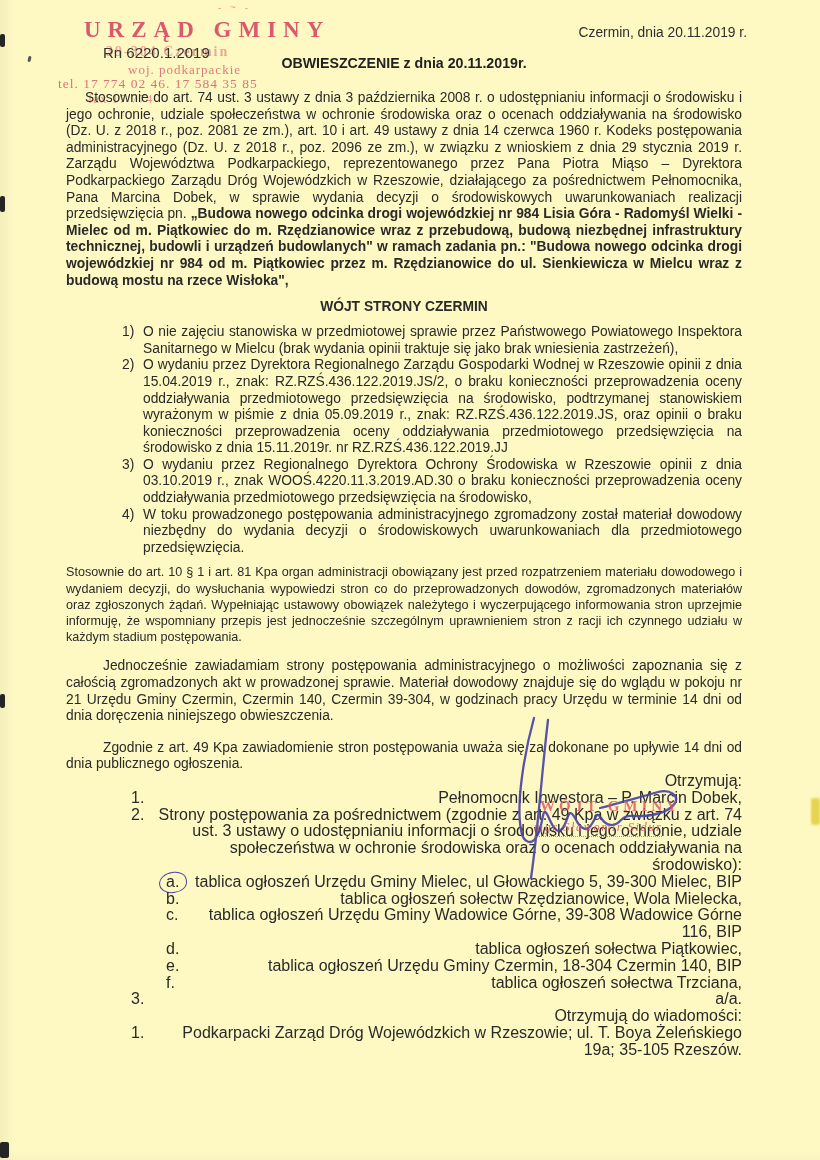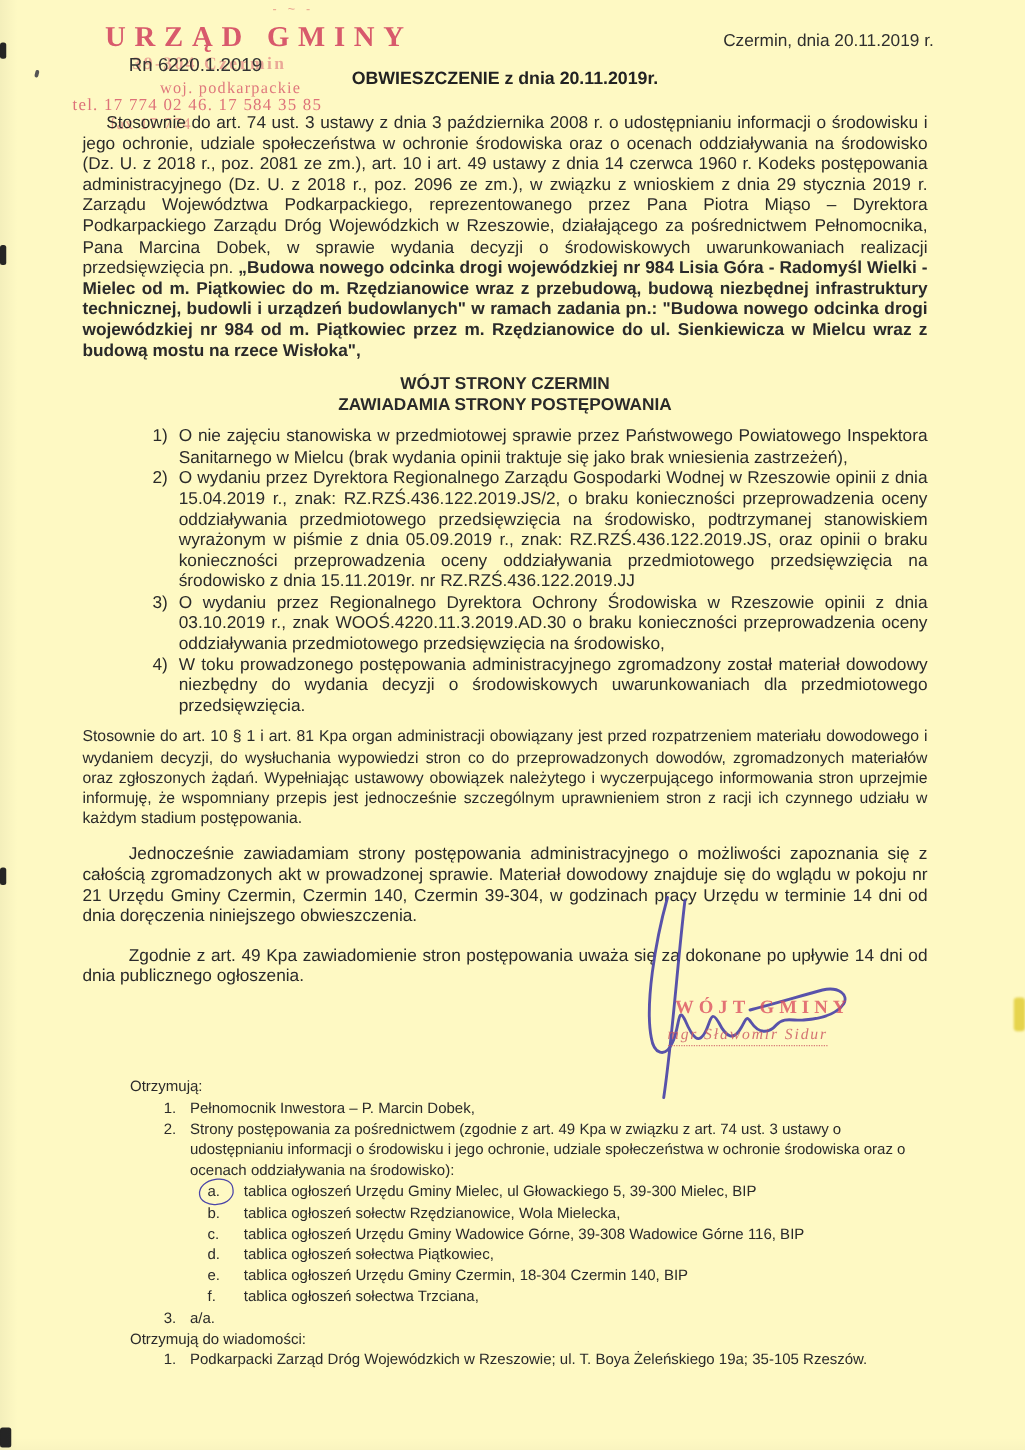--- a/index.html
+++ b/index.html
@@ -40,21 +40,21 @@
   .head-wrap{margin-top:9px;}
   ol.notices{list-style:none;margin:9px 0 0 0;padding:0;counter-reset:n;}
   ol.notices li{counter-increment:n;position:relative;padding-left:77px;}
   ol.notices li::before{content:counter(n) ")";position:absolute;left:56px;top:0;}
   .organ{margin-top:21px;text-indent:19px;}
   .kpa{margin-top:8px;font-size:12.6px;line-height:16.2px;}
   .acc{margin-top:13px;text-indent:37px;}
   .art49{margin-top:15px;text-indent:37px;}
 
   
-  .dist{margin-top:71px;text-align:left;font-size:12px;line-height:16.8px;}
+  .dist{text-align:right;font-size:16px;line-height:16.8px;}
   .dist-head{margin-left:38px;}
   ol.dd{list-style:none;margin:0;padding:0 0 0 38px;counter-reset:m;}
   ol.dd>li{counter-increment:m;position:relative;padding-left:48px;}
   ol.dd>li::before{content:counter(m) ".";position:absolute;left:27px;top:0;}
   ol.sub{list-style:none;margin:0;padding:0;counter-reset:a;}
   ol.sub>li{counter-increment:a;position:relative;padding-left:43px;}
   ol.sub>li::before{content:counter(a,lower-alpha) ".";position:absolute;left:14px;top:0;}
   .pen-circle{position:absolute;left:7px;top:-2px;width:26px;height:19px;border:1.6px solid #4a44a8;border-radius:55% 45% 50% 50%;transform:rotate(-7deg);}
 
   
@@ -95,21 +95,20 @@
     <div class="refnum">Rn 6220.1.2019</div>
     <div class="dateline">Czermin, dnia 20.11.2019 r.</div>
     <div class="doc-title">OBWIESZCZENIE z dnia 20.11.2019r.</div>
   </div>
 
   <main>
     <p class="intro"><span>Stosownie do art. 74 ust. 3 ustawy z dnia 3 października 2008 r. o udostępnianiu informacji o środowisku i jego ochronie, udziale społeczeństwa w ochronie środowiska oraz o ocenach oddziaływania na środowisko (Dz. U. z 2018 r., poz. 2081 ze zm.), art. 10 i art. 49 ustawy z dnia 14 czerwca 1960 r. Kodeks postępowania administracyjnego (Dz. U. z 2018 r., poz. 2096 ze zm.), w związku z wnioskiem z dnia 29 stycznia 2019 r. Zarządu Województwa Podkarpackiego, reprezentowanego przez Pana Piotra Miąso – Dyrektora Podkarpackiego Zarządu Dróg Wojewódzkich w Rzeszowie, działającego za pośrednictwem Pełnomocnika, Pana Marcina Dobek, w sprawie wydania decyzji o środowiskowych uwarunkowaniach realizacji przedsięwzięcia pn. </span><strong>„Budowa nowego odcinka drogi wojewódzkiej nr 984 Lisia Góra - Radomyśl Wielki - Mielec od m. Piątkowiec do m. Rzędzianowice wraz z przebudową, budową niezbędnej infrastruktury technicznej, budowli i urządzeń budowlanych" w ramach zadania pn.: "Budowa nowego odcinka drogi wojewódzkiej nr 984 od m. Piątkowiec przez m. Rzędzianowice do ul. Sienkiewicza w Mielcu wraz z budową mostu na rzece Wisłoka",</strong></p>
 
     <div class="head-wrap">
       <div class="center-head">WÓJT STRONY CZERMIN</div>
-      <div class="center-head">ZAWIADAMIA STRONY POSTĘPOWANIA</div>
     </div>
 
     <ol class="notices">
       <li>O nie zajęciu stanowiska w przedmiotowej sprawie przez Państwowego Powiatowego Inspektora Sanitarnego w Mielcu (brak wydania opinii traktuje się jako brak wniesienia zastrzeżeń),</li>
       <li>O wydaniu przez Dyrektora Regionalnego Zarządu Gospodarki Wodnej w Rzeszowie opinii z dnia 15.04.2019 r., znak: RZ.RZŚ.436.122.2019.JS/2, o braku konieczności przeprowadzenia oceny oddziaływania przedmiotowego przedsięwzięcia na środowisko, podtrzymanej stanowiskiem wyrażonym w piśmie z dnia 05.09.2019 r., znak: RZ.RZŚ.436.122.2019.JS, oraz opinii o braku konieczności przeprowadzenia oceny oddziaływania przedmiotowego przedsięwzięcia na środowisko z dnia 15.11.2019r.  nr RZ.RZŚ.436.122.2019.JJ</li>
       <li>O wydaniu przez Regionalnego Dyrektora Ochrony Środowiska w Rzeszowie opinii z dnia 03.10.2019 r., znak  WOOŚ.4220.11.3.2019.AD.30  o braku konieczności przeprowadzenia oceny oddziaływania przedmiotowego przedsięwzięcia na środowisko,</li>
       <li>W toku prowadzonego postępowania administracyjnego zgromadzony został materiał dowodowy niezbędny do wydania decyzji o środowiskowych uwarunkowaniach dla przedmiotowego przedsięwzięcia.</li>
     </ol>
 
     <p class="kpa">Stosownie do art. 10 § 1 i art. 81 Kpa organ administracji obowiązany jest przed rozpatrzeniem materiału dowodowego i wydaniem decyzji, do wysłuchania wypowiedzi stron co do przeprowadzonych dowodów, zgromadzonych materiałów oraz zgłoszonych żądań. Wypełniając ustawowy obowiązek należytego i wyczerpującego informowania stron uprzejmie informuję, że wspomniany przepis jest jednocześnie szczególnym uprawnieniem stron z racji ich czynnego udziału w każdym stadium postępowania.</p>

